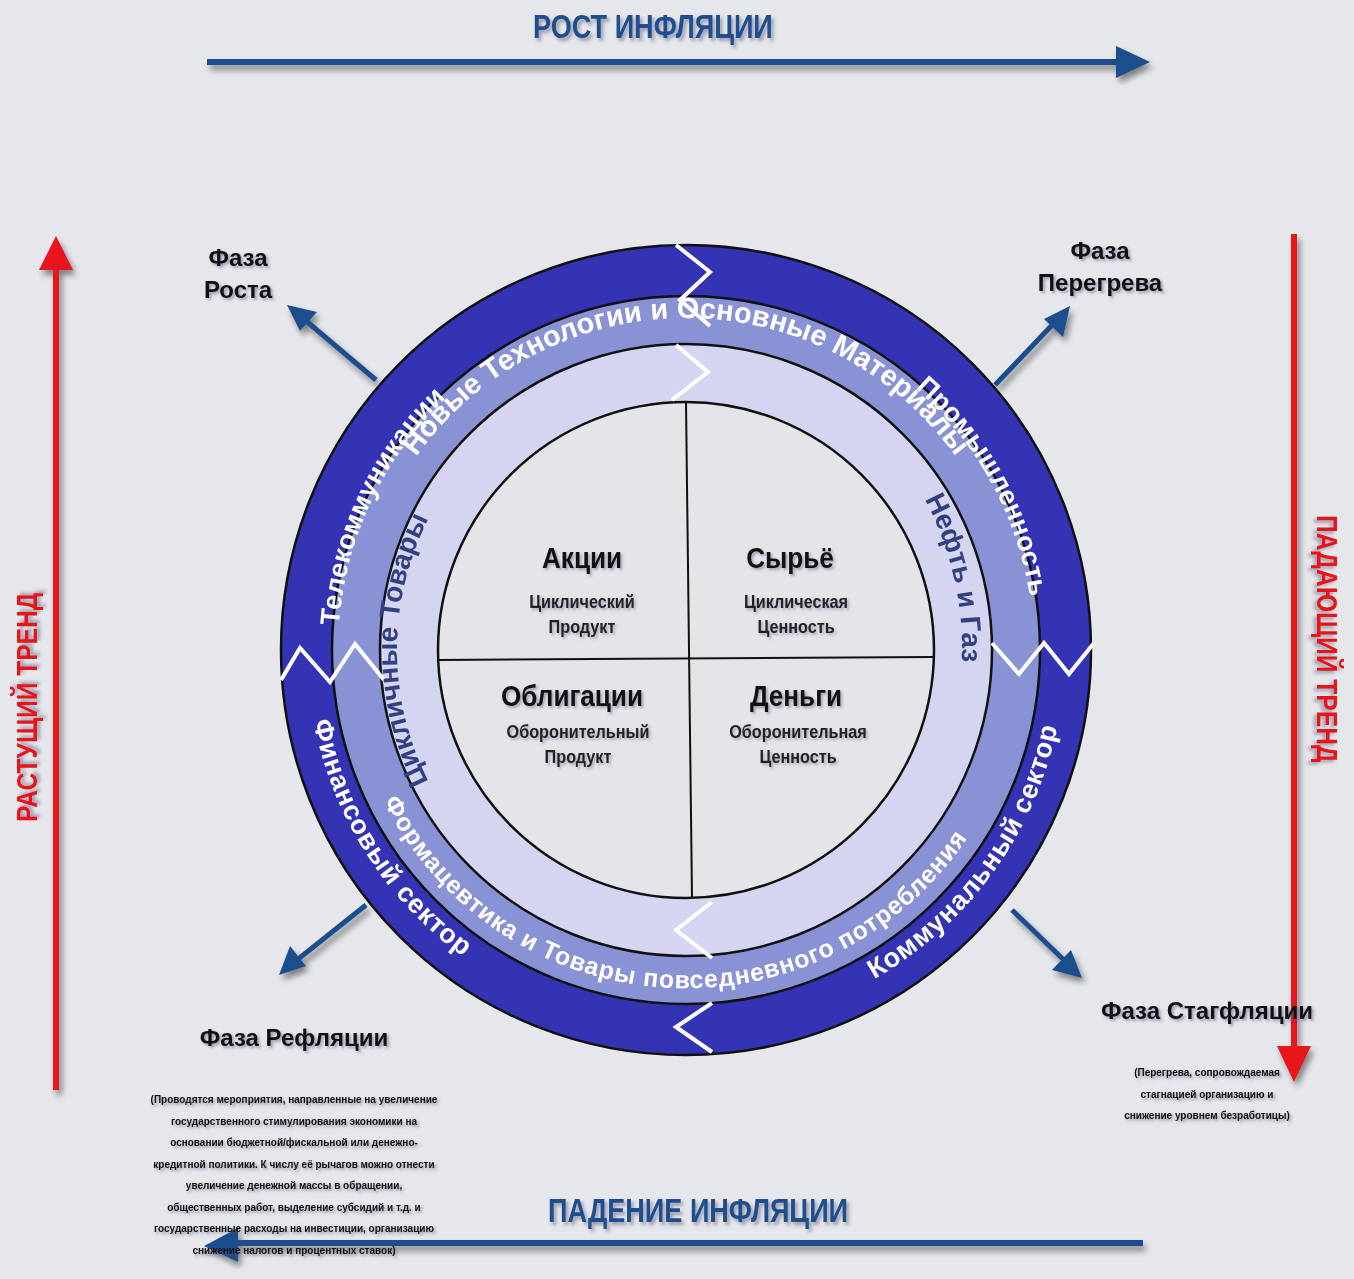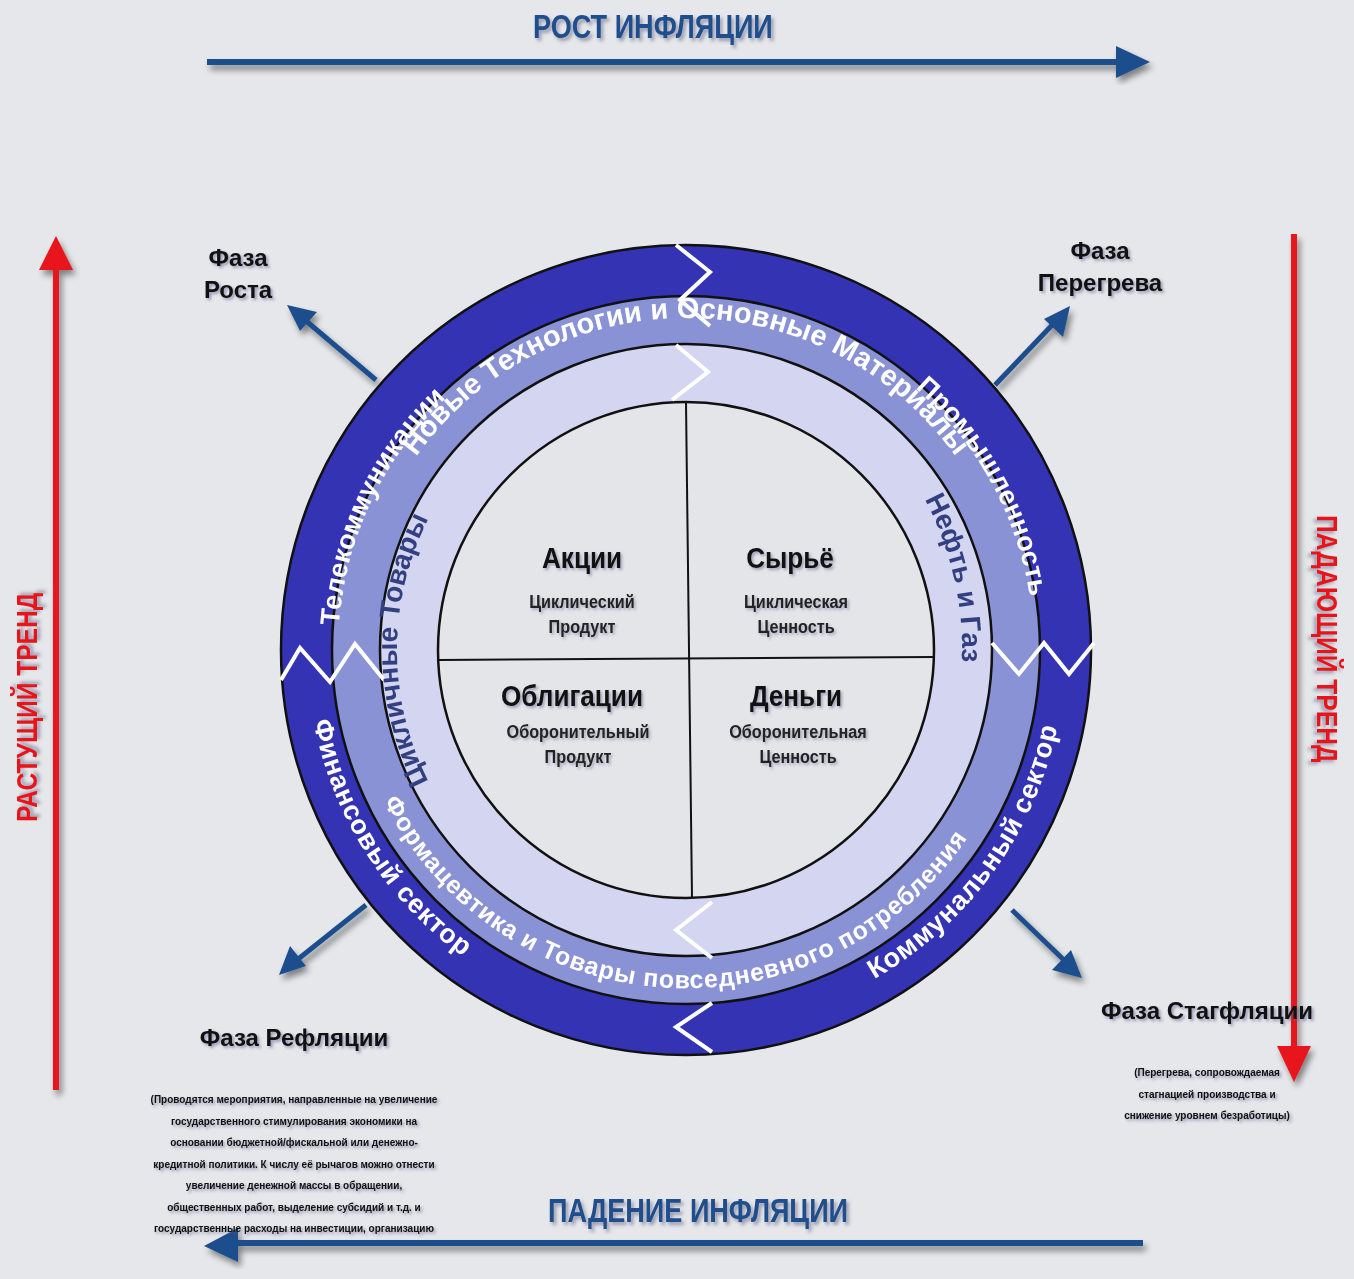--- a/index.html
+++ b/index.html
@@ -141,27 +141,28 @@
   <div class="lbl" style="left:84px; top:1022px; width:420px;text-align:center;">
     <div class="phase-title">Фаза Рефляции</div>
     <div class="phase-desc" id="reflation-desc">
         <div>(Проводятся мероприятия, направленные на увеличение</div>
         <div>государственного стимулирования экономики на</div>
         <div>основании бюджетной/фискальной или денежно-</div>
         <div>кредитной политики. К числу её рычагов можно отнести</div>
         <div>увеличение денежной массы в обращении,</div>
         <div>общественных работ, выделение субсидий и т.д. и</div>
         <div>государственные расходы на инвестиции, организацию</div>
+        <div>снижение налогов и процентных ставок)</div>
       </div>
   </div>
   <div class="lbl" style="left:1072px; top:995px; width:270px;">
     <div class="phase-title">Фаза Стагфляции</div>
     <div class="phase-desc" id="stagflation-desc">
         <div>(Перегрева, сопровождаемая</div>
-        <div>стагнацией производства и</div>
+        <div>стагнацией организацию и</div>
         <div>снижение уровнем безработицы)</div>
       </div>
   </div>
 
   <div class="quad-title" style="left:492px; top:542px; width:180px;">Акции</div>
   <div class="quad-sub" style="left:492px; top:590px; width:180px;">
     <div>Циклический</div>
       <div>Продукт</div>
   </div>
   <div class="quad-title" style="left:700px; top:542px; width:180px;">Сырьё</div>

